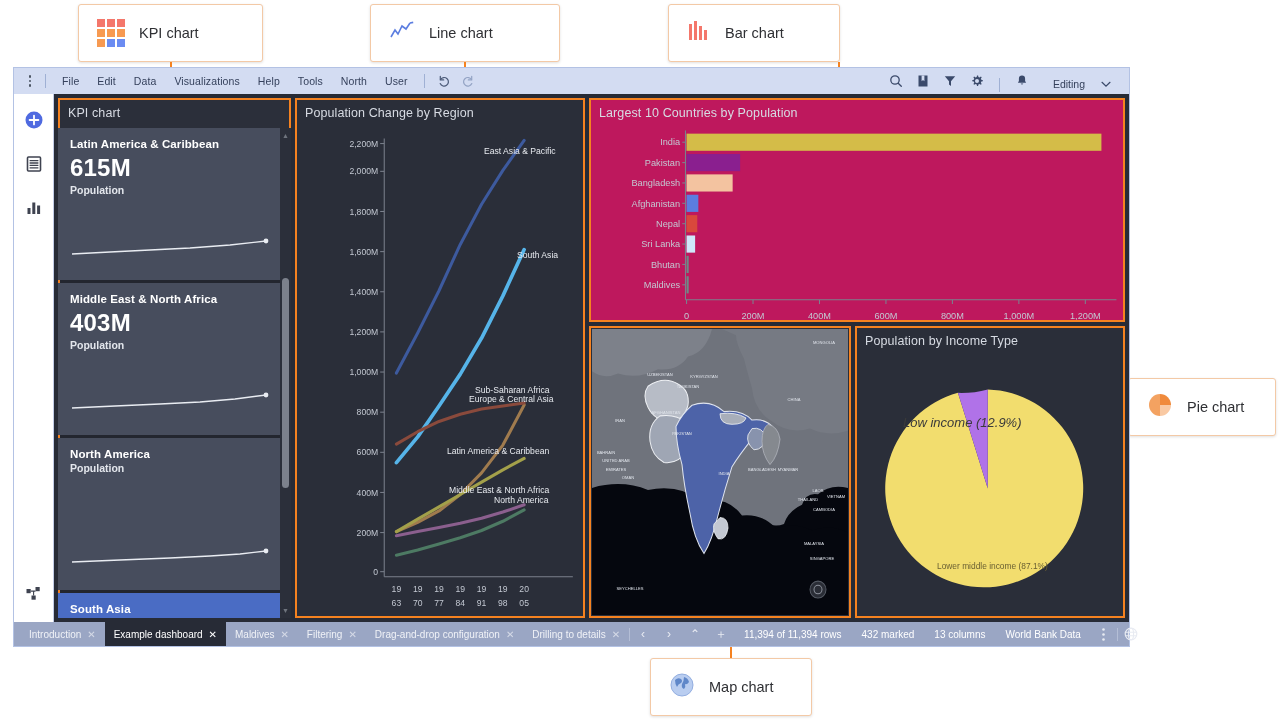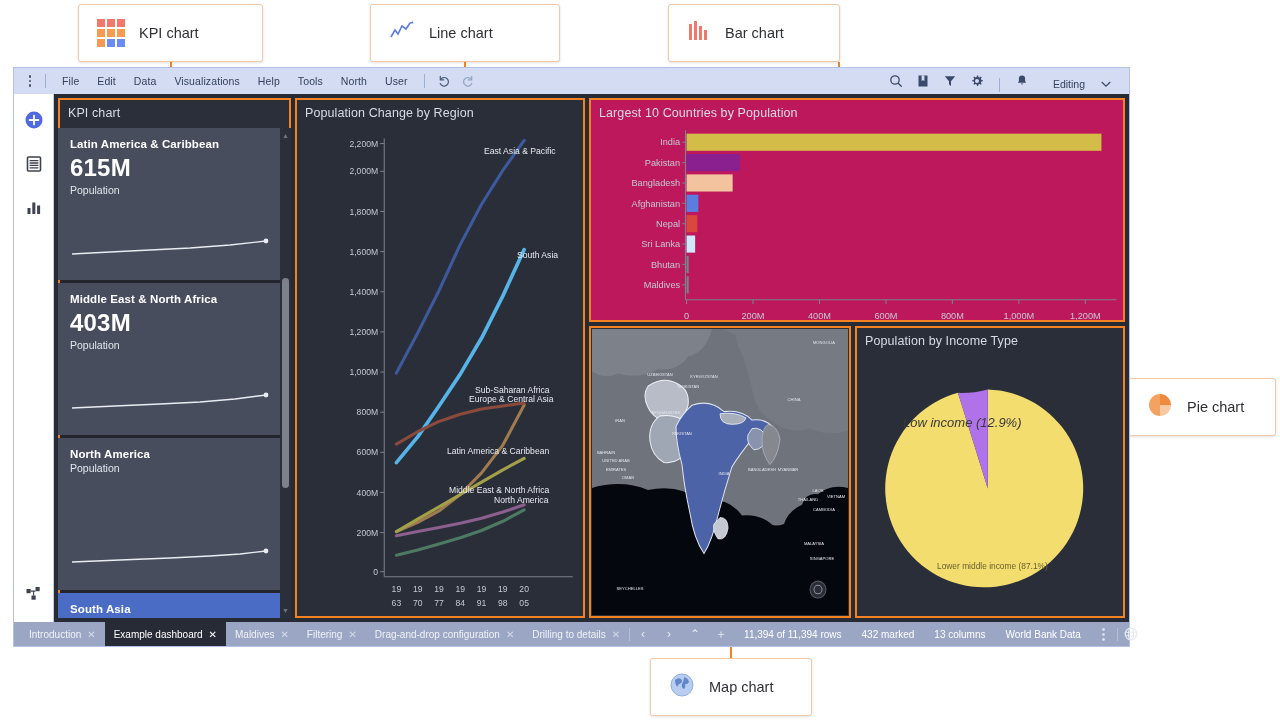--- a/index.html
+++ b/index.html
@@ -91,21 +91,21 @@
   #kpi-header { background: #2b2f3a; height: 30px; display:flex; align-items:center;}
   #kpi-header .panel-title { padding: 0 0 0 10px; }
   #kpi-list { flex: 1; position: relative; overflow: hidden; padding-right: 11px;}
   .kpi-card {
     background: #474d5d; margin-bottom: 3px; padding: 10px 12px 0 12px;
     height: 152px; position: relative;
   }
   .kpi-card.selected { background: #4a6cc4; }
   .kpi-name { color: #ffffff; font-size: 11.5px; font-weight: bold; letter-spacing: .1px;}
   .kpi-value { color: #ffffff; font-size: 24px; font-weight: bold; margin-top: 4px; letter-spacing: .2px;}
-  .kpi-sub { color: #e3e6ec; font-size: 10.5px; margin-top: 2px;}
+  .kpi-sub { color: #e3e6ec; font-size: 10.5px; margin-top: 2px; font-weight: bold;}
   .kpi-spark { position: absolute; left: 12px; right: 10px; bottom: 18px; height: 40px;}
   #kpi-scroll-track {
     position: absolute; right: 0; top: 0; bottom: 0; width: 11px; background: #2b2f3a;
   }
   #kpi-scroll-thumb {
     position: absolute; right: 2px; top: 150px; width: 7px; height: 210px;
     background: #7c818c; border-radius: 4px;
   }
   .scroll-arrow { position:absolute; left:2px; width:7px; color:#6f747e; font-size:7px; text-align:center;}
 

